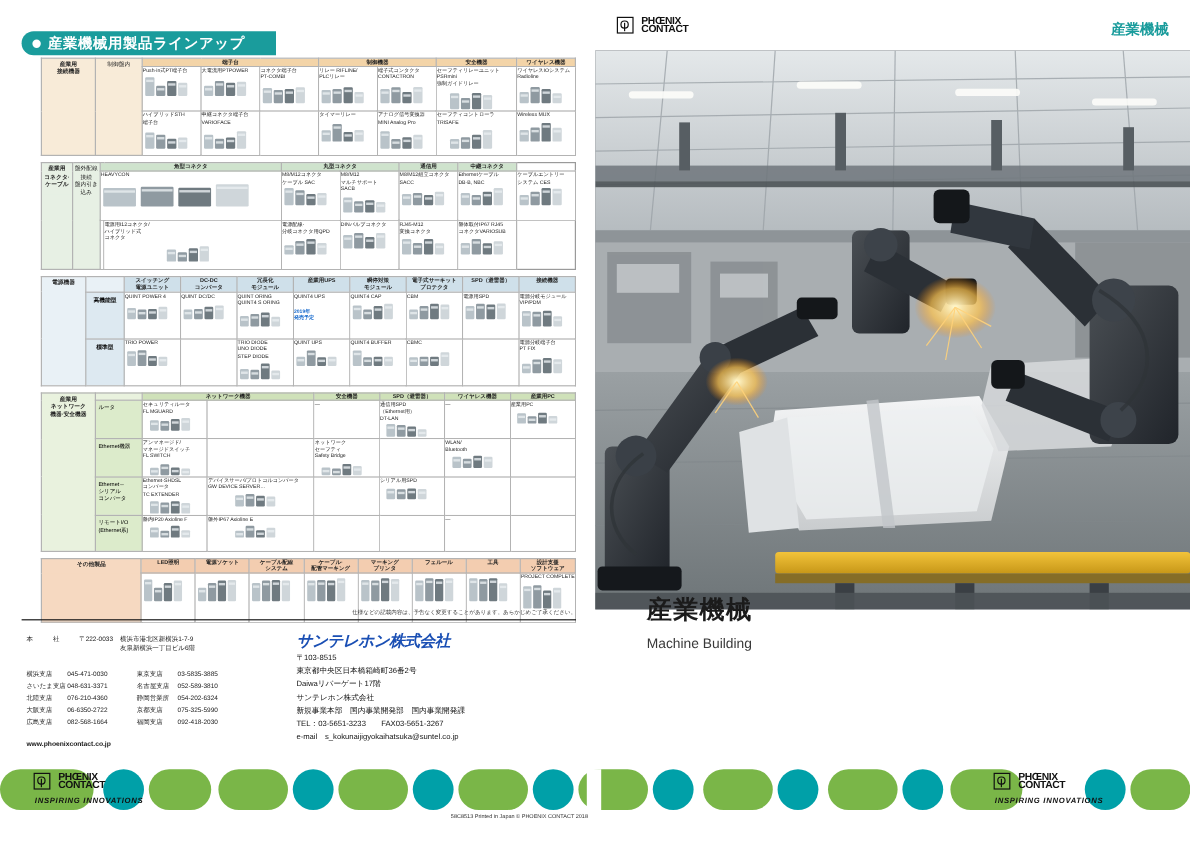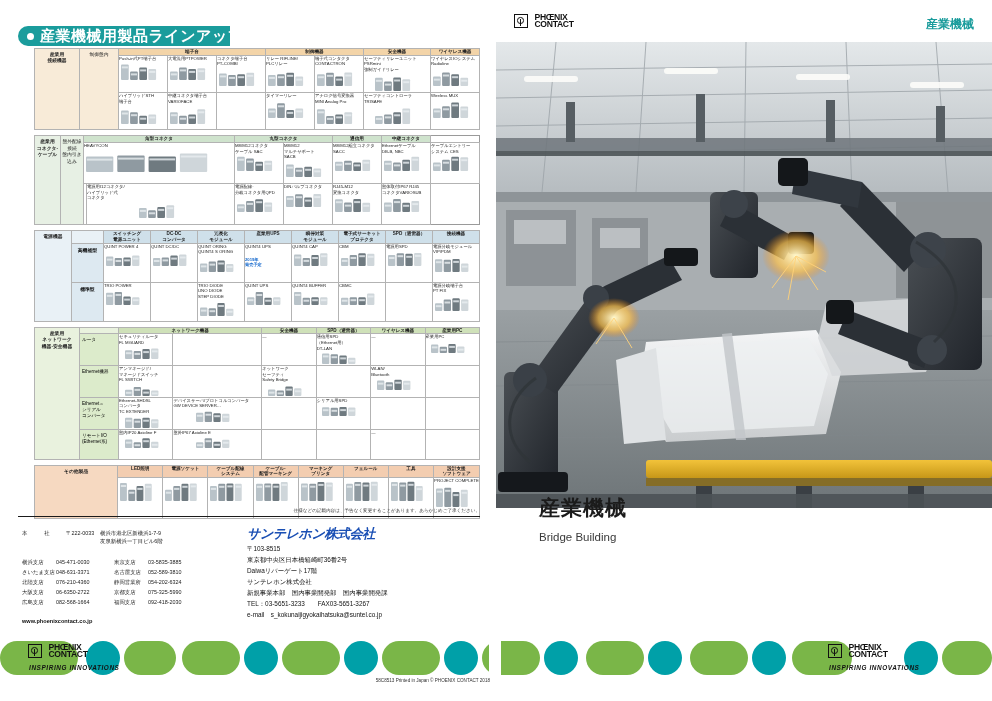--- a/index.html
+++ b/index.html
@@ -9,21 +9,21 @@
     overflow:hidden;position:relative;
   }
   .page{position:relative;width:992px;height:701px;}
 
   
   .left-panel{position:absolute;left:0;top:0;width:496px;height:701px;background:#fff;}
 
   .title-bar{position:absolute;left:18px;top:26px;width:212px;height:20px;
     background:#1a9c9c;border-radius:10px 0 0 10px;display:flex;align-items:center;}
   .title-bar .bullet{width:7px;height:7px;border-radius:50%;background:#fff;margin-left:9px;flex:none;}
-  .title-bar .ttl{color:#fff;font-size:15px;font-weight:bold;margin-left:6px;letter-spacing:.5px;white-space:nowrap;}
+  .title-bar .ttl{color:#fff;font-size:12px;font-weight:bold;margin-left:6px;letter-spacing:.5px;white-space:nowrap;}
 
   
   .matrix{position:absolute;left:34px;top:48px;width:446px;}
   .block{border:1px solid #9a9a9a;border-collapse:collapse;width:100%;margin-bottom:5px;}
   table.block td,table.block th{border:1px solid #b3b3b3;padding:0;vertical-align:top;}
 
   .hdr{font-size:4.6px;text-align:center;font-weight:bold;color:#222;line-height:1.25;padding:2px 1px;}
   .rowlbl{font-size:4.8px;text-align:center;color:#222;line-height:1.35;padding:3px 1px;font-weight:bold;}
   .cell{font-size:4.3px;color:#222;line-height:1.3;padding:2px 2px;position:relative;}
   .cell .lbl{display:block;}
@@ -1224,21 +1224,21 @@
         </g>
         <g stroke="#2f3438" stroke-width="3" fill="none" opacity=".8">
           <path d="M420 200 C 470 230 470 270 438 300"></path>
           <path d="M40 336 C 6 360 6 398 34 420"></path>
         </g>
       </svg>
     </div>
 
     <div class="rtitle" style="left:43px;top:494px;position:absolute;">
       <div class="jp">産業機械</div>
-      <div class="en">Bridge Building</div>
+      <div class="en">Machine Building</div>
     </div>
   </div>
 
   <div class="botbar" id="botbar">
       <div class="pill" style="left:0px;width:78px;background:#7ab648;"></div>
       <div class="pill" style="left:86px;width:34px;background:#00a0a8;"></div>
       <div class="pill" style="left:124px;width:0px;background:#7ab648;"></div>
       <div class="pill" style="left:124px;width:52px;background:#7ab648;"></div>
       <div class="pill" style="left:182px;width:58px;background:#7ab648;"></div>
       <div class="pill" style="left:244px;width:34px;background:#00a0a8;"></div>

